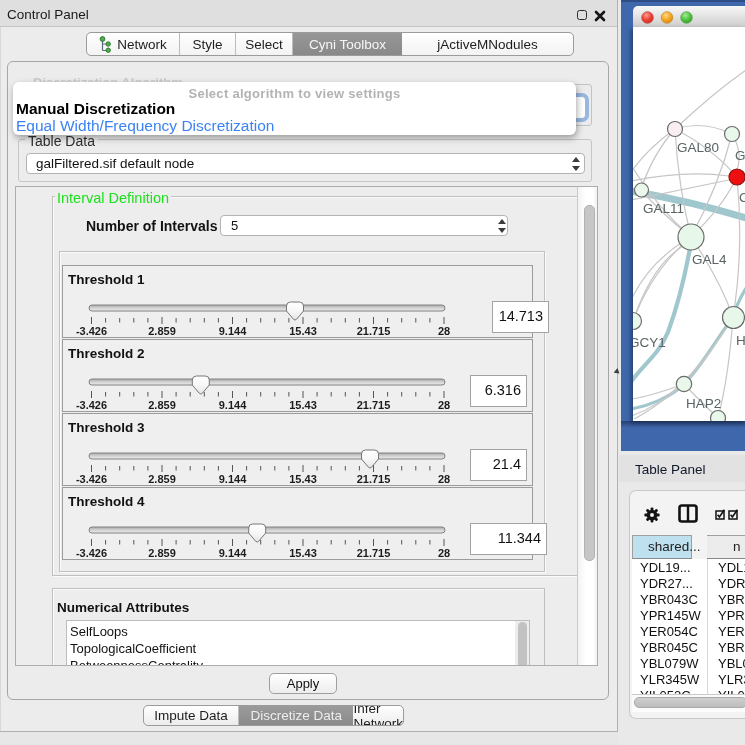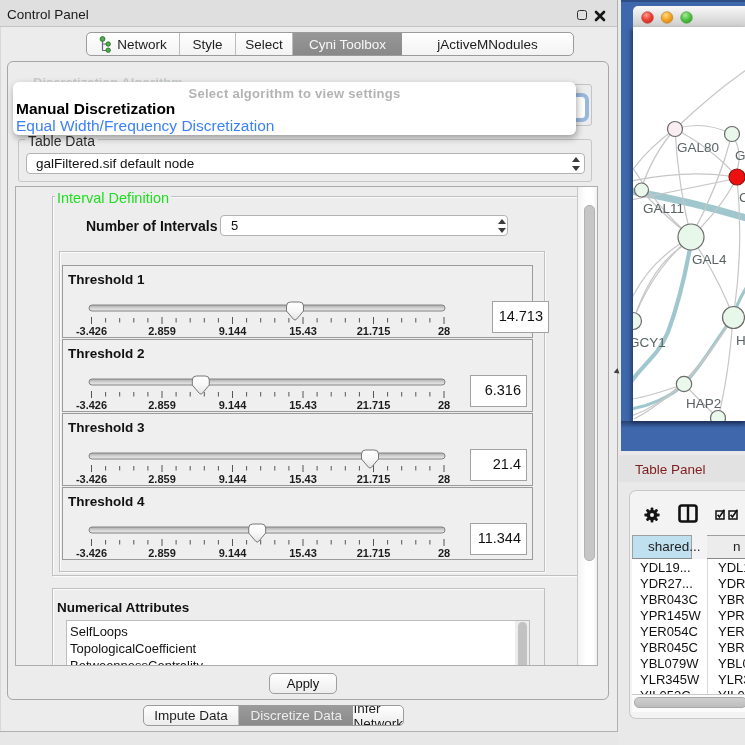--- a/index.html
+++ b/index.html
@@ -294,21 +294,21 @@
                 <text x="28.5" y="69" text-anchor="middle">-3.426</text>
                 <text x="99.0" y="69" text-anchor="middle">2.859</text>
                 <text x="169.5" y="69" text-anchor="middle">9.144</text>
                 <text x="240.0" y="69" text-anchor="middle">15.43</text>
                 <text x="310.5" y="69" text-anchor="middle">21.715</text>
                 <text x="381.0" y="69" text-anchor="middle">28</text>
               </g>
               <path d="M185.7 45 L185.7 40 Q185.7 36 189.7 36 L198.7 36 Q202.7 36 202.7 40 L202.7 45 L195.7 53.3 Q194.2 54.8 192.7 53.3 Z" fill="url(#thg4)" stroke="#767676" stroke-width="1"></path>
   </svg>
   <div class="abs" style="left:5px;top:6px;font-weight:bold;font-size:13.5px;color:#111;">Threshold 4</div>
-  <div class="abs" style="left:407px;top:35px;width:57px;height:32px;background:#fff;border:1px solid #a2a2a2;box-sizing:border-box;font-size:14.5px;color:#111;text-align:right;line-height:29px;padding-right:5px;">11.344</div>
+  <div class="abs" style="left:407px;top:35px;width:77px;height:32px;background:#fff;border:1px solid #a2a2a2;box-sizing:border-box;font-size:14.5px;color:#111;text-align:right;line-height:29px;padding-right:5px;">11.344</div>
 </div>
 
 <div class="abs" style="left:36px;top:401px;width:491px;height:119px;border:1px solid #c0c0c0;box-shadow:inset 1px 1px 0 #fbfbfb;"></div>
 <div class="abs" style="left:41px;top:413px;font-size:13.5px;font-weight:bold;color:#111;">Numerical Attributes</div>
 <div class="abs" style="left:50px;top:433px;width:464px;height:80px;background:#fff;border:1px solid #bdbdbd;box-sizing:border-box;">
   <div class="abs" style="left:3px;top:3px;font-size:13px;color:#111;">SelfLoops</div>
   <div class="abs" style="left:3px;top:20px;font-size:13px;color:#111;">TopologicalCoefficient</div>
   <div class="abs" style="left:3px;top:37px;font-size:13px;color:#111;">BetweennessCentrality</div>
   <div class="abs" style="left:448px;top:0;width:14px;height:78px;background:#ededed;"></div>
   <div class="abs" style="left:451px;top:1px;width:9px;height:70px;background:#c2c2c2;border-radius:5px;"></div>
@@ -415,21 +415,21 @@
  <text x="736" y="345">HA</text>
  <text x="686" y="408">HAP2</text>
 </g>
 </svg>
 
 <svg class="abs" style="left:614px;top:368px" width="7" height="8" viewBox="0 0 7 8">
     <path d="M1 7 L1 1 L6 4 Z" fill="#3f3f3f" transform="rotate(40 3.5 4)"></path>
   </svg>
 
 <div class="abs" style="left:619px;top:455px;width:126px;height:27px;background:#e2e2e2;">
-  <div class="abs" style="left:16px;top:7px;font-size:13.5px;color:#7f1d1d;">Table Panel</div>
+  <div class="abs" style="left:16px;top:7px;font-size:13.5px;color:#0f172a;">Table Panel</div>
 </div>
 <div class="abs" style="left:621px;top:421px;width:124px;height:7px;background:linear-gradient(rgba(18,33,66,0.55),rgba(62,104,172,0));"></div>
 
 <div class="abs" style="left:629px;top:490px;width:116px;height:229px;background:#f3f3f3;border:1px solid #c9c9c9;border-radius:7px 0 0 7px;border-right:none;box-sizing:border-box;overflow:hidden;"></div>
 <svg style="position:absolute;left:644px;top:507px" width="16" height="16" viewBox="0 0 16 16">
 <g fill="#141414">
 <circle cx="8" cy="8" r="5.3"></circle>
 <g>
 <rect x="6.6" y="0.4" width="2.8" height="3.4" rx="1"></rect>
 <rect x="6.6" y="12.2" width="2.8" height="3.4" rx="1"></rect>

